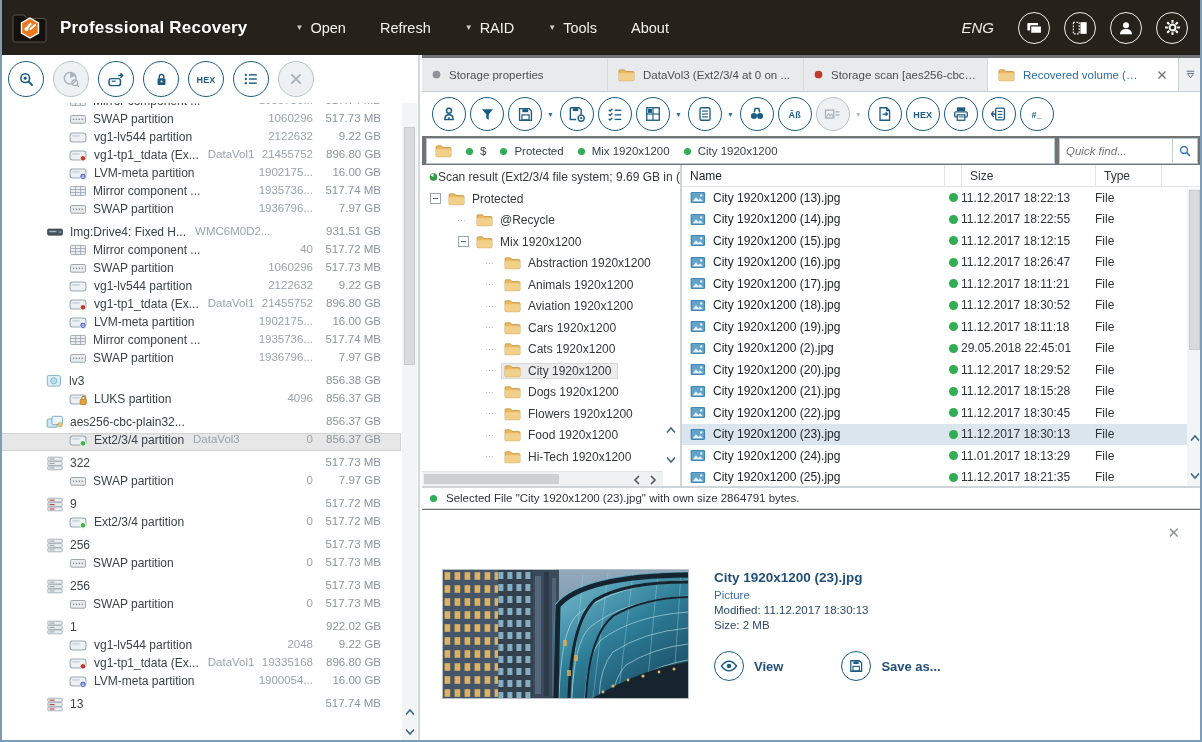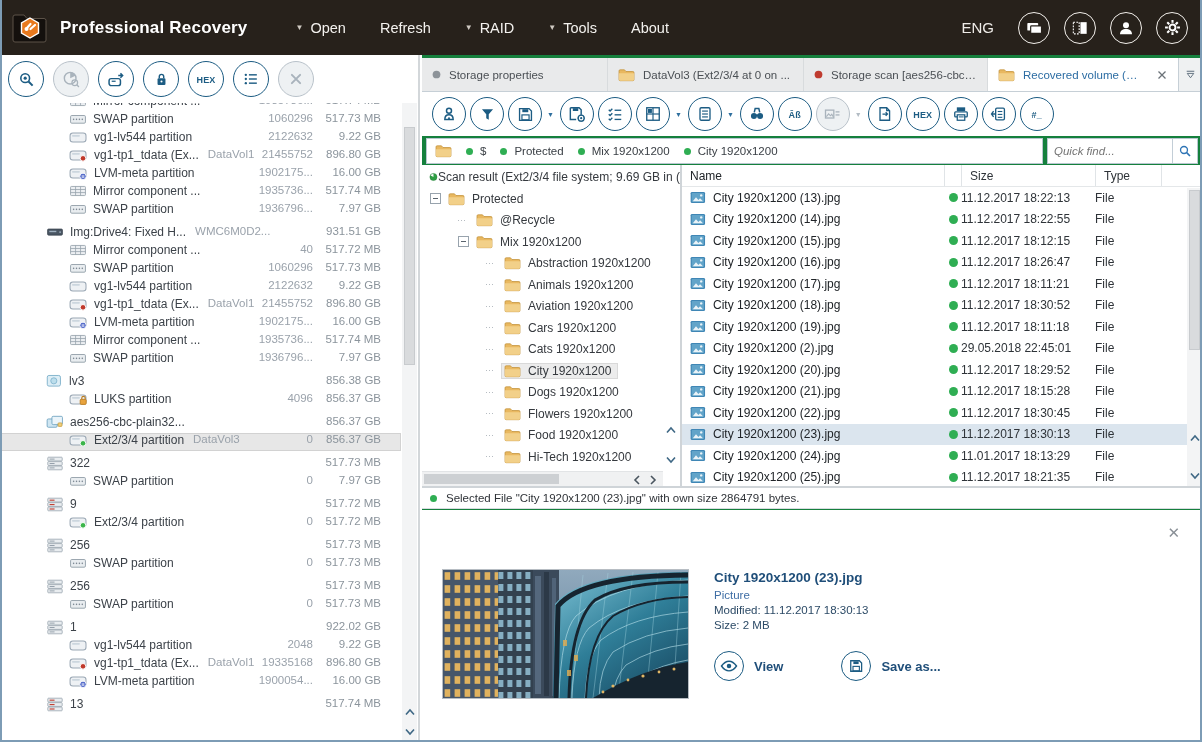--- a/index.html
+++ b/index.html
@@ -8,26 +8,26 @@
        box-sizing:border-box;border:2px solid #7d9cb5;border-top:none;}
   *{box-sizing:border-box;}
   svg{display:block;}
   
   .hdr{position:absolute;left:-2px;top:0;width:1202px;height:55px;background:#27211b;display:flex;align-items:center;color:#fff;}
   .logo{display:flex;align-items:center;margin-left:10px;}
   .app-title{font-size:17px;font-weight:bold;margin-left:10px;letter-spacing:.2px;}
   .menus{display:flex;margin-left:48px;gap:34px;}
   .menu{display:flex;align-items:center;gap:7px;font-size:14.5px;color:#f4f2ef;cursor:default;}
   .menu .car{font-size:8px;color:#cfc9c2;}
-  .hdr-right{margin-left:auto;display:flex;align-items:center;gap:14px;margin-right:14px;}
+  .hdr-right{margin-left:auto;display:flex;align-items:center;gap:14px;margin-right:14px;font-style:italic;}
   .lang{font-size:15px;color:#efece8;margin-right:10px;}
   .wbtn{width:32px;height:32px;border:1.6px solid #f2efeb;border-radius:50%;display:flex;align-items:center;justify-content:center;}
   
   .left{position:absolute;left:-2px;top:55px;width:420px;bottom:-2px;background:#fff;border-right:2px solid #d3d7da;}
-  .right{position:absolute;left:420px;top:55px;right:-2px;bottom:-2px;background:#15803d;}
+  .right{position:absolute;left:420px;top:55px;right:-2px;bottom:-2px;background:#737373;}
   
   .ltb{display:flex;gap:9px;padding:6px 0 4px 8px;}
   .cbtn{width:36px;height:36px;border-radius:50%;border:1.4px solid #1c5c83;color:#1c5c83;background:#fff;
         display:flex;align-items:center;justify-content:center;flex:0 0 auto;}
   .cbtn.dis{border-color:#b9c2ca;color:#a9b3bc;background:#eef1f3;}
   .tic{font-weight:bold;font-size:9px;letter-spacing:.2px;}
   
   .ltree{position:absolute;left:0;top:48px;right:17px;bottom:0;overflow:hidden;}
   .row{display:flex;align-items:flex-start;height:18px;padding-right:20px;white-space:nowrap;}
   .row.lvl0{padding-left:46px;margin-top:5px;}
@@ -52,21 +52,21 @@
   
   .rtb{position:absolute;left:0;top:37px;right:0;height:44px;background:#fff;display:flex;align-items:center;padding-left:10px;}
   .rtb .cbtn{width:34px;height:34px;margin-right:4px;}
   .dd{font-size:7px;color:#2e6f9e;margin:0 6px 0 1px;}
   .dd.dis{color:#b3bcc4;}
   
   .crumbrow{position:absolute;left:4px;top:83px;right:4px;height:26px;display:flex;gap:4px;}
   .crumbbox{flex:1;border:1px solid #b8c6d0;background:#fff;display:flex;align-items:center;padding:0 8px;gap:14px;}
   .crumb{display:flex;align-items:center;gap:7px;color:#3b4046;font-size:11.5px;}
   .gdot{width:7px;height:7px;border-radius:50%;background:#2fae53;flex:0 0 auto;}
-  .qf{width:151px;border:1px solid #b8c6d0;background:#fff;display:flex;align-items:center;}
+  .qf{width:139px;border:1px solid #b8c6d0;background:#fff;display:flex;align-items:center;}
   .qf input{flex:1;border:none;outline:none;font-style:italic;color:#a9adb2;font-size:11.5px;padding:0 6px;font-family:inherit;background:transparent;min-width:0;}
   .qfbtn{width:25px;height:100%;border-left:1px solid #c3ced7;display:flex;align-items:center;justify-content:center;}
   
   .content{position:absolute;left:0;top:110px;right:0;height:321px;display:flex;}
   .ftree{width:260px;border-right:2px solid #cfd4d8;position:relative;overflow:hidden;background:#fff;flex:0 0 auto;}
   .ft-root{display:flex;align-items:center;height:23px;padding-left:7px;white-space:nowrap;color:#35393e;}
   .ft-row{display:flex;align-items:center;height:21.5px;white-space:nowrap;color:#35393e;}
   .ft-wrap{display:flex;align-items:center;gap:7px;padding:1px 7px 1px 3px;}
   .ft-wrap.sel{background:#ececec;box-shadow:inset 0 0 0 1px #d9d9d9;}
   .exp{width:11px;height:11px;flex:0 0 auto;margin-right:4px;position:relative;}

